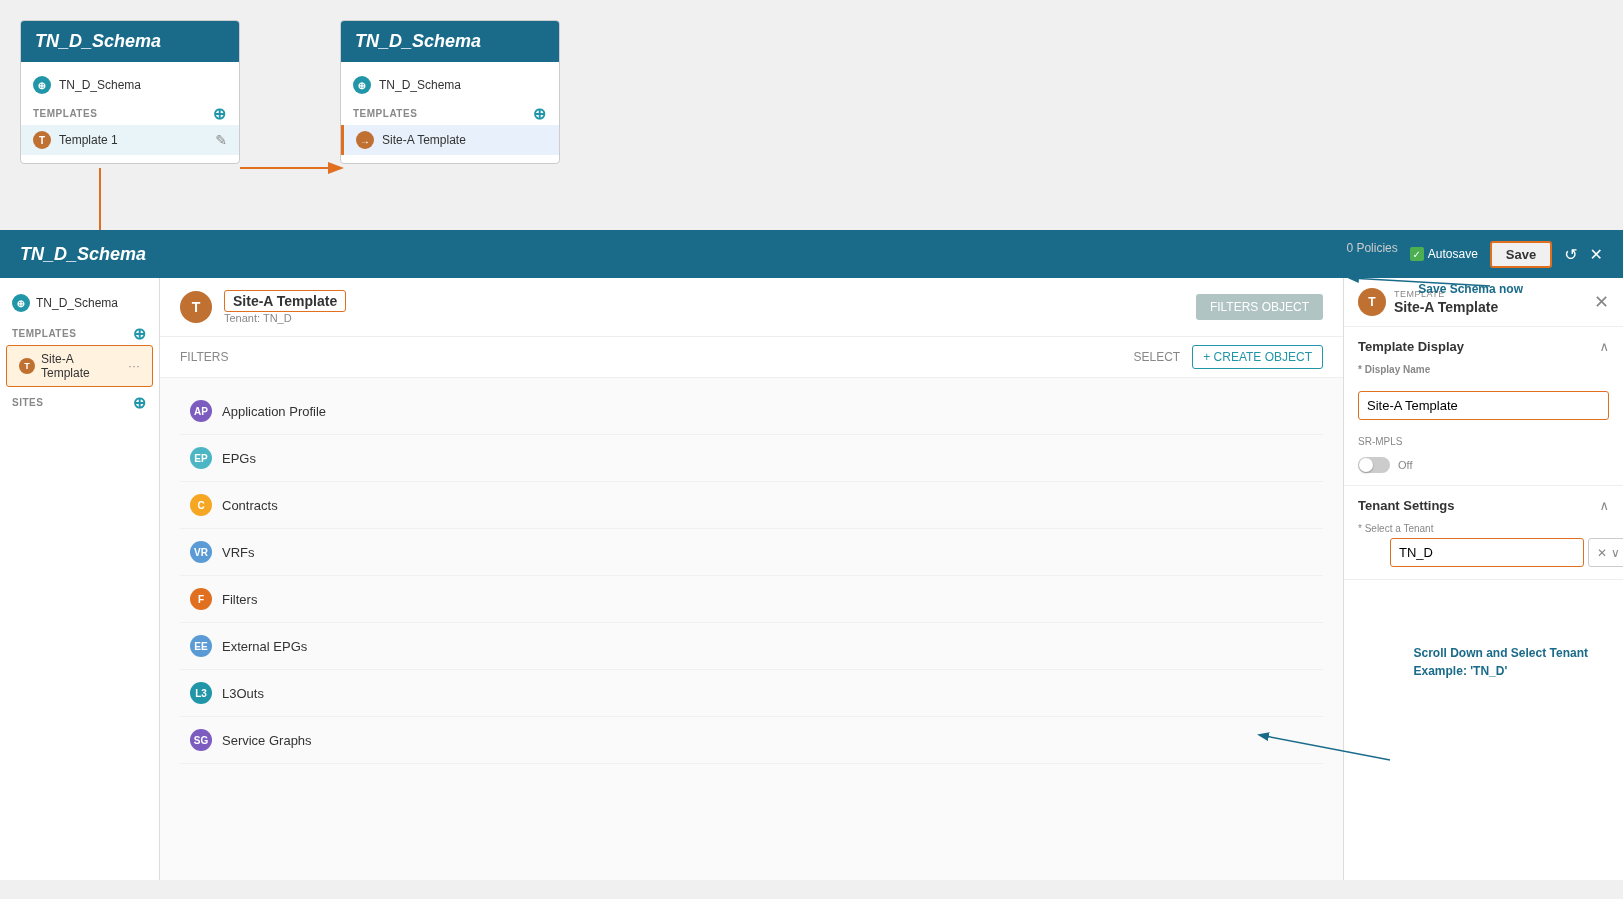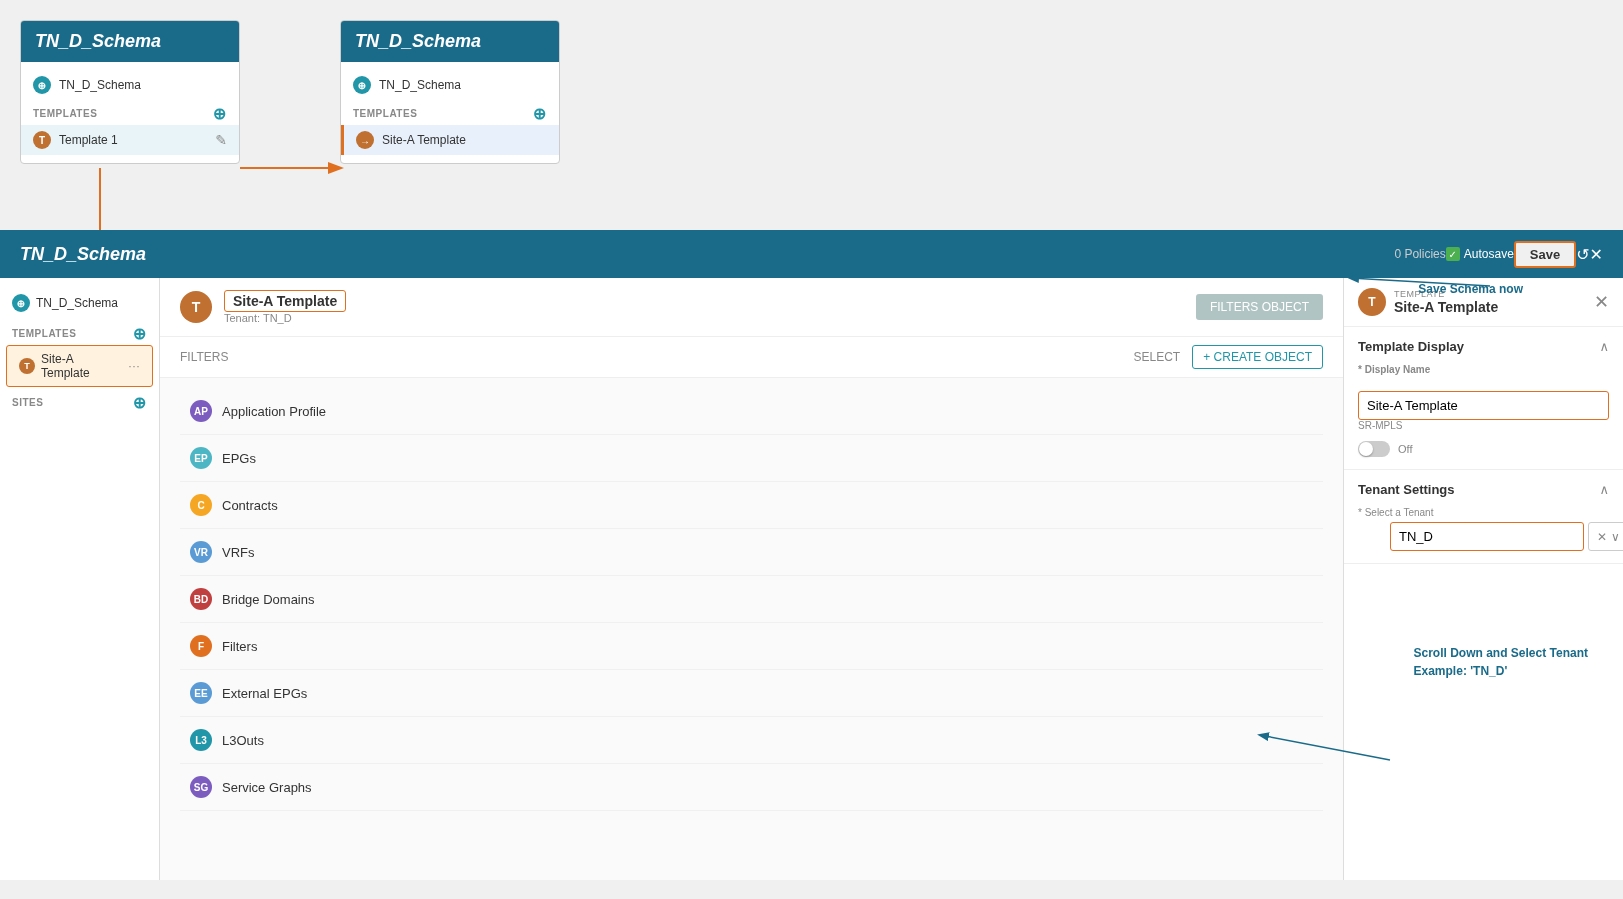--- a/index.html
+++ b/index.html
@@ -113,22 +113,21 @@
       color: white;
     }
     .topbar-title {
       font-size: 18px;
       font-style: italic;
       font-weight: bold;
       flex: 1;
     }
     .topbar-actions {
       display: flex;
-      align-items: center;
-      gap: 0;
+      gap: 12px;
       font-size: 12px;
     }
     .topbar-policies { color: #ccc; }
     .topbar-autosave {
       display: flex;
       align-items: center;
       gap: 4px;
       color: white;
     }
     .checkbox-icon {
@@ -399,21 +398,21 @@
       flex: 1;
       border: 1px solid #ccc;
       border-radius: 3px;
       padding: 6px 8px;
       font-size: 12px;
       display: flex; align-items: center; justify-content: flex-end;
       gap: 4px; cursor: pointer;
     }
 
     .sr-mpls-row {
-      margin-top: 0;
+      margin-top: 16px;
     }
     .sr-mpls-label-row {
       font-size: 10px; color: #888; margin-bottom: 4px;
     }
   </style>
 </head>
 <body>
 
 <div class="diagram-area" style="position:relative; height:230px;">
 
@@ -533,24 +532,20 @@
       <div class="obj-icon" style="background:#4db6c4;">EP</div>
       <span>EPGs</span>
     </div>
           <div class="object-item">
       <div class="obj-icon" style="background:#f5a623;">C</div>
       <span>Contracts</span>
     </div>
           <div class="object-item">
       <div class="obj-icon" style="background:#5b9bd5;">VR</div>
       <span>VRFs</span>
-    </div>
-          <div class="object-item">
-      <div class="obj-icon" style="background:#c04040;">BD</div>
-      <span>Bridge Domains</span>
     </div>
           <div class="object-item">
       <div class="obj-icon" style="background:#e07020;">F</div>
       <span>Filters</span>
     </div>
           <div class="object-item">
       <div class="obj-icon" style="background:#5b9bd5;">EE</div>
       <span>External EPGs</span>
     </div>
           <div class="object-item">

